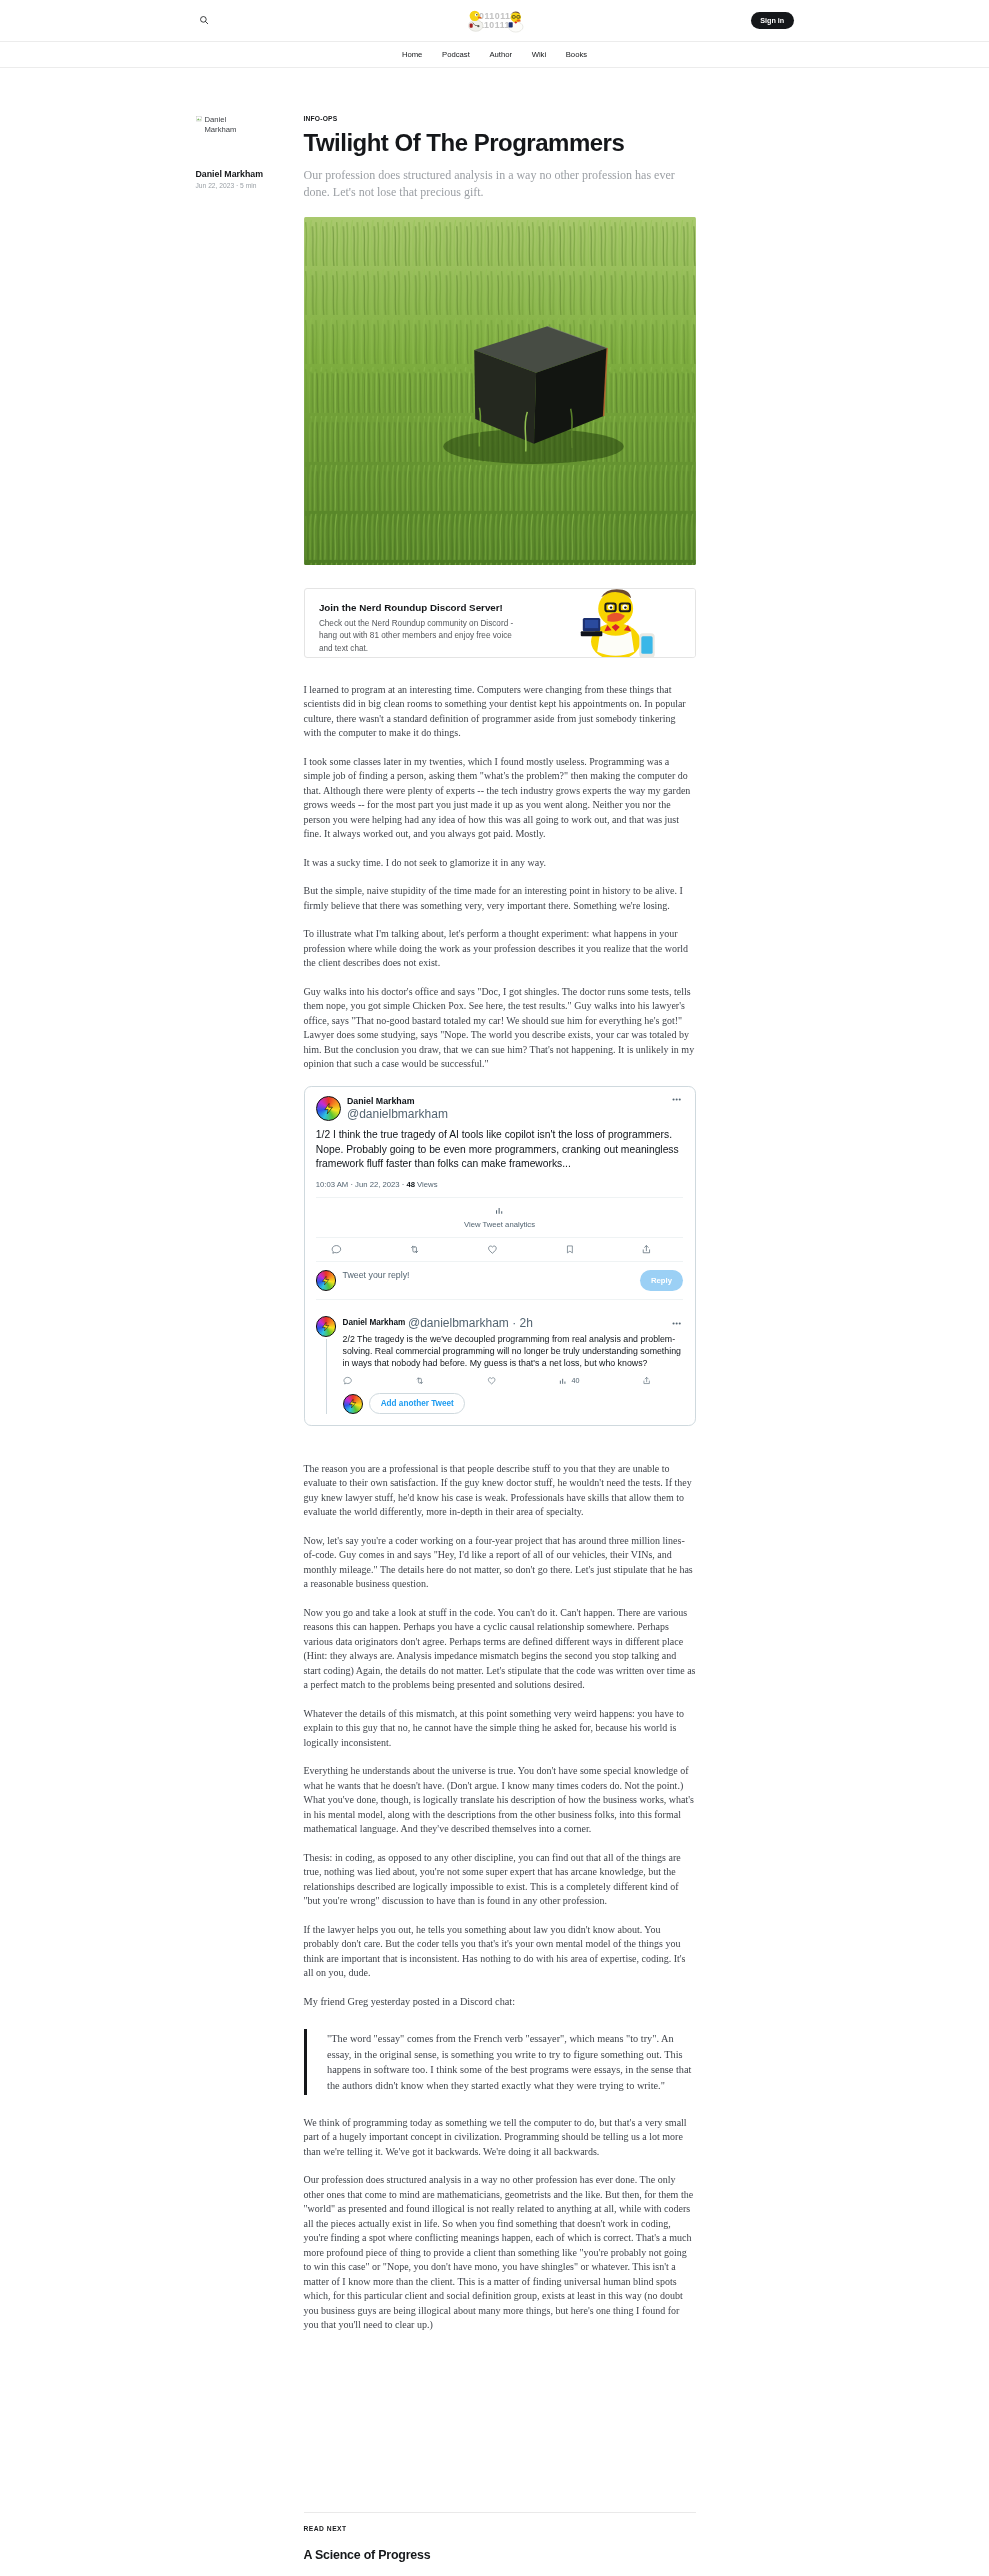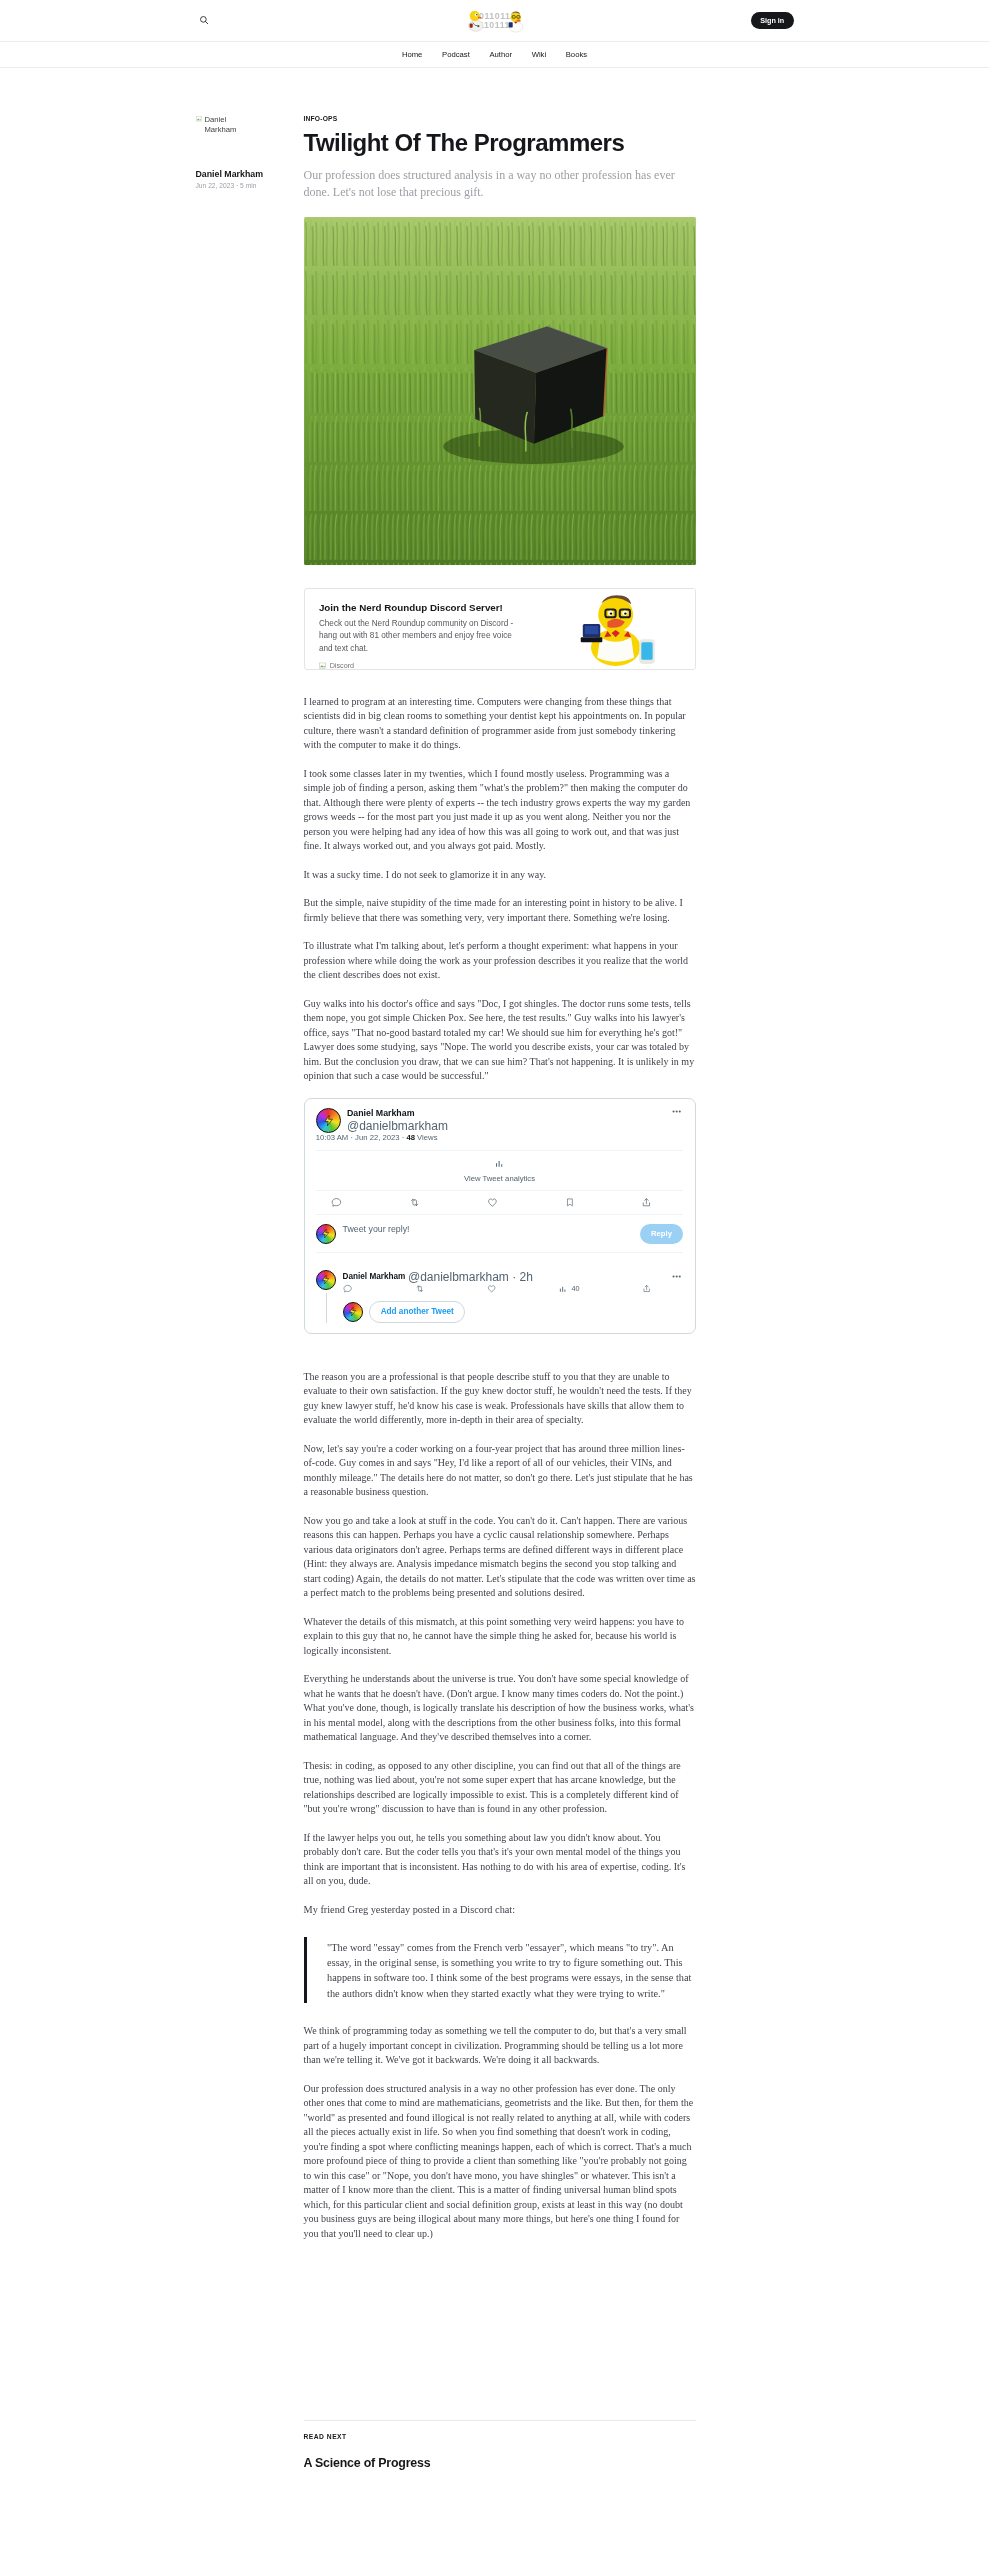--- a/index.html
+++ b/index.html
@@ -28,21 +28,21 @@
   .date-line { margin-top:3.6px; font-size:6.7px; color:#9aa0a6; }
 
   main.article-col { width:392px; }
   .category { font-size:6.7px; font-weight:700; letter-spacing:0.2px; margin-bottom:8.2px; }
   h1.post-title { font-size:24px; font-weight:700; letter-spacing:-0.5px; line-height:1.05; margin-bottom:11.3px; }
   .post-subtitle { font-family:"Liberation Serif", serif; font-size:12px; color:#9b9fa4; line-height:1.45; margin-bottom:15.5px; }
 
   .hero { width:392px; height:348px; border-radius:1.5px; overflow:hidden; margin-bottom:23px; }
 
   
-  .discord-card { border:0.5px solid #e4e4e4; border-radius:3.1px; height:82px; display:flex; overflow:hidden; margin-bottom:25px; }
+  .discord-card { border:0.5px solid #e4e4e4; border-radius:3.1px; height:70px; display:flex; overflow:hidden; margin-bottom:25px; }
   .discord-text { padding:13.4px 0 0 14.4px; flex:1; }
   .discord-title { font-size:9.8px; font-weight:700; margin-bottom:4.6px; }
   .discord-desc { font-size:8.2px; color:#55585c; line-height:1.5; max-width:222px; }
   .discord-linkrow { margin-top:6.2px; display:flex; align-items:center; gap:3.1px; font-size:7.2px; color:#737373; cursor:pointer; }
   .discord-media { width:170px; display:flex; align-items:center; justify-content:center; background:#fff; }
 
   
   .body-text p { font-family:Liberation Serif, serif; font-size:10px; line-height:1.45; color:#3f434a; margin-bottom:14px; }
   p.body-p { font-family:"Liberation Serif", serif; font-size:10.3px; line-height:1.45; color:#3f434a; margin-bottom:14px; }
   blockquote.greg-quote { border-left:3.1px solid #15171a; padding:2.1px 0 2.1px 20.6px; margin:19.6px 0 20.6px 0; font-family:"Liberation Serif", serif; font-size:10.3px; line-height:1.5; color:#3f434a; }
@@ -244,20 +244,21 @@
             <div class="tw-handle">@danielbmarkham</div>
           </div>
           <button class="tw-more">
             <svg width="9.3" height="3.1" viewBox="0 0 18 6">
                 <circle cx="3" cy="3" r="2" fill="#536471"></circle>
                 <circle cx="9" cy="3" r="2" fill="#536471"></circle>
                 <circle cx="15" cy="3" r="2" fill="#536471"></circle>
               </svg>
           </button>
         </div>
+        <div class="tw-text">1/2 I think the true tragedy of AI tools like copilot isn't the loss of programmers. Nope. Probably going to be even more programmers, cranking out meaningless framework fluff faster than folks can make frameworks...</div>
         <div class="tw-meta">
           <span>10:03 AM · Jun 22, 2023 ·</span>
           <b>48</b>
           <span>Views</span>
         </div>
         <div class="tw-div"></div>
         <div class="tw-analytics">
           <svg width="9.3" height="9.3" viewBox="0 0 18 18">
               <line x1="3" y1="15" x2="3" y2="8" stroke="#536471" stroke-width="2"></line>
               <line x1="8" y1="15" x2="8" y2="4" stroke="#536471" stroke-width="2"></line>
@@ -321,20 +322,21 @@
               <span class="tw-name" style="font-size:8.2px;">Daniel Markham</span>
               <span class="tw-handle">@danielbmarkham · 2h</span>
               <button class="tw-more">
                 <svg width="9.3" height="3.1" viewBox="0 0 18 6">
                     <circle cx="3" cy="3" r="2" fill="#536471"></circle>
                     <circle cx="9" cy="3" r="2" fill="#536471"></circle>
                     <circle cx="15" cy="3" r="2" fill="#536471"></circle>
                   </svg>
               </button>
             </div>
+            <div class="tw-text2">2/2 The tragedy is the we've decoupled programming from real analysis and problem-solving. Real commercial programming will no longer be truly understanding something in ways that nobody had before. My guess is that's a net loss, but who knows?</div>
             <div class="tw-actions2">
               <button class="act" style="background:none;border:none;cursor:pointer;">
                   <svg width="9.3" height="9.3" viewBox="0 0 24 24">
                     <path d="M12 3.5c5.2 0 9.5 3.6 9.5 8s-4.3 8-9.5 8c-1.2 0-2.4-.2-3.5-.6L4 20.5l1-3.4C3.4 15.6 2.5 13.7 2.5 11.5c0-4.4 4.3-8 9.5-8z" fill="none" stroke="#536471" stroke-width="1.6"></path>
                   </svg>
                 </button>
               <button class="act" style="background:none;border:none;cursor:pointer;">
                   <svg width="9.8" height="9.3" viewBox="0 0 24 24">
                     <path d="M5 8l3-3 3 3M8 5v10a3 3 0 0 0 3 3h2" fill="none" stroke="#536471" stroke-width="1.6" stroke-linecap="round" stroke-linejoin="round"></path>
                     <path d="M19 16l-3 3-3-3M16 19V9a3 3 0 0 0-3-3h-2" fill="none" stroke="#536471" stroke-width="1.6" stroke-linecap="round" stroke-linejoin="round"></path>

